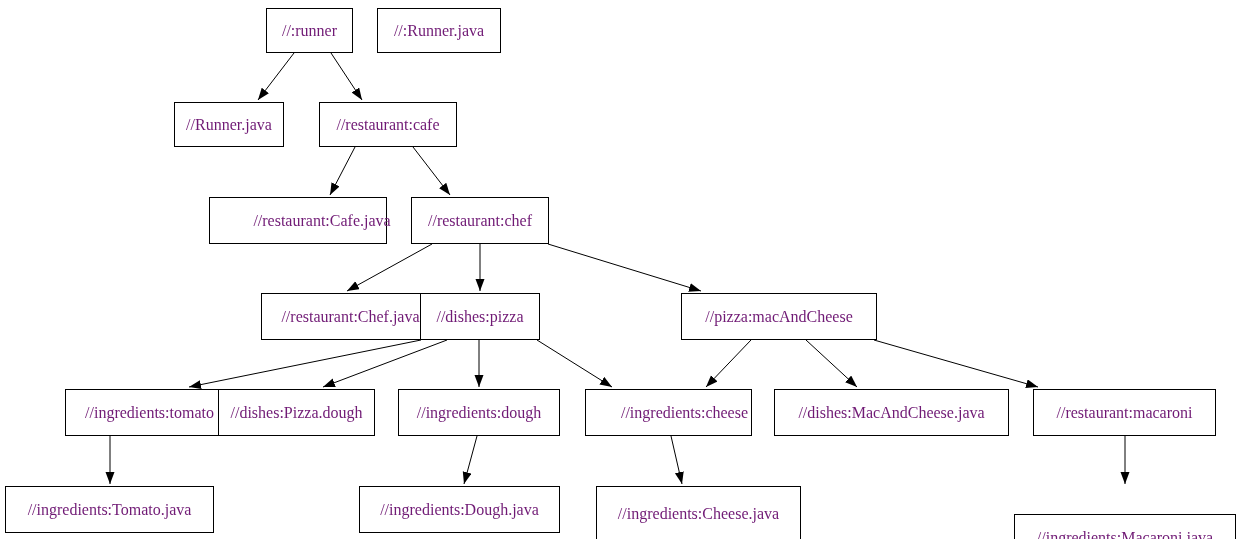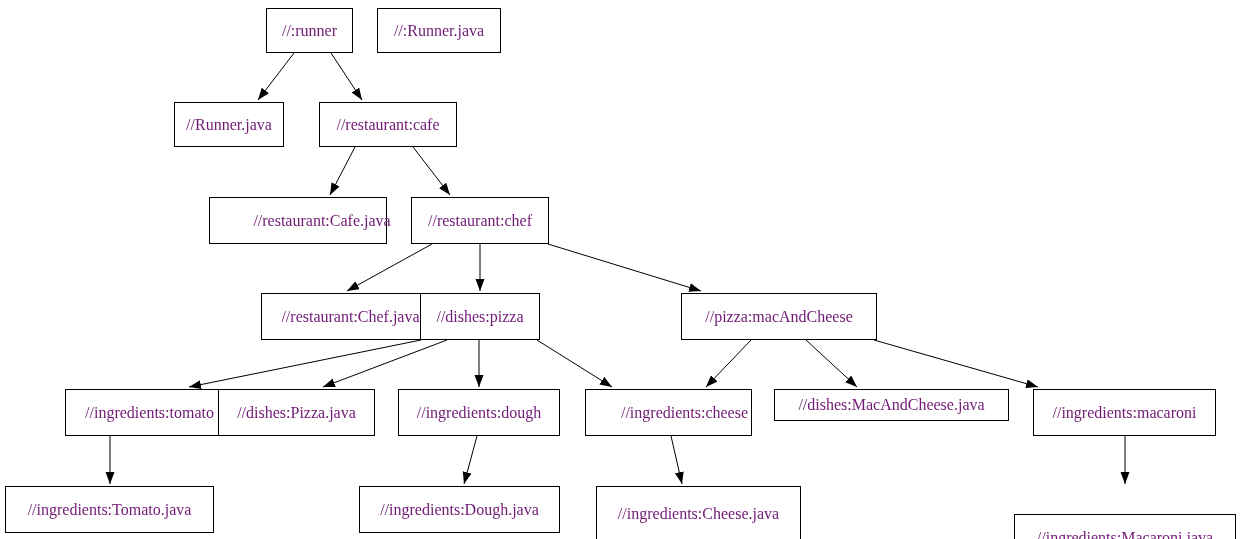--- a/index.html
+++ b/index.html
@@ -64,23 +64,23 @@
       <div class="node" style="left: 266px; top: 8px; width: 87px; height: 45px; border-color: rgb(0, 0, 0); background: rgb(255, 255, 255);">//:runner</div>
       <div class="node" style="left: 377px; top: 8px; width: 124px; height: 45px; border-color: rgb(0, 0, 0); background: rgb(255, 255, 255);">//:Runner.java</div>
       <div class="node" style="left: 174px; top: 102px; width: 110px; height: 45px; border-color: rgb(0, 0, 0); background: rgb(255, 255, 255);">//Runner.java</div>
       <div class="node" style="left: 319px; top: 102px; width: 138px; height: 45px; border-color: rgb(0, 0, 0); background: rgb(255, 255, 255);">//restaurant:cafe</div>
       <div class="node" style="left: 209px; top: 197px; width: 178px; height: 47px; border-color: rgb(0, 0, 0); background: rgb(255, 255, 255); padding-left: 48px;">//restaurant:Cafe.java</div>
       <div class="node" style="left: 411px; top: 197px; width: 138px; height: 47px; border-color: rgb(0, 0, 0); background: rgb(255, 255, 255);">//restaurant:chef</div>
       <div class="node" style="left: 217px; top: 293px; width: 179px; height: 47px; border-color: rgb(0, 0, 0); background: rgb(255, 255, 255); margin-left: 44px;">//restaurant:Chef.java</div>
       <div class="node" style="left: 420px; top: 293px; width: 120px; height: 47px; border-color: rgb(0, 0, 0); background: rgb(255, 255, 255); font-family: Liberation Serif, serif;">//dishes:pizza</div>
       <div class="node" style="left: 681px; top: 293px; width: 196px; height: 47px; border-color: rgb(0, 0, 0); background: rgb(255, 255, 255);">//pizza:macAndCheese</div>
       <div class="node" style="left: 25px; top: 389px; width: 169px; height: 47px; border-color: rgb(0, 0, 0); background: rgb(255, 255, 255); margin-left: 40px;">//ingredients:tomato</div>
-      <div class="node" style="left: 218px; top: 389px; width: 157px; height: 47px; border-color: rgb(0, 0, 0); background: rgb(255, 255, 255);">//dishes:Pizza.java</div>
+      <div class="node" style="left: 218px; top: 389px; width: 157px; height: 47px; border-color: rgb(0, 0, 0); background: rgb(255, 255, 255);">//dishes:Pizza.dough</div>
       <div class="node" style="left: 398px; top: 389px; width: 162px; height: 47px; border-color: rgb(0, 0, 0); background: rgb(255, 255, 255);">//ingredients:dough</div>
       <div class="node" style="left: 585px; top: 389px; width: 167px; height: 47px; border-color: rgb(0, 0, 0); background: rgb(255, 255, 255); padding-left: 32px;">//ingredients:cheese</div>
-      <div class="node" style="left: 774px; top: 389px; width: 235px; height: 32px; border-color: rgb(0, 0, 0); background: rgb(255, 255, 255);">//dishes:MacAndCheese.java</div>
-      <div class="node" style="left: 1033px; top: 389px; width: 183px; height: 47px; border-color: rgb(0, 0, 0); background: rgb(255, 255, 255);">//ingredients:macaroni</div>
+      <div class="node" style="left: 774px; top: 389px; width: 235px; height: 47px; border-color: rgb(0, 0, 0); background: rgb(255, 255, 255);">//dishes:MacAndCheese.java</div>
+      <div class="node" style="left: 1033px; top: 389px; width: 183px; height: 47px; border-color: rgb(0, 0, 0); background: rgb(255, 255, 255);">//restaurant:macaroni</div>
       <div class="node" style="left: 5px; top: 486px; width: 209px; height: 47px; border-color: rgb(0, 0, 0); background: rgb(255, 255, 255);">//ingredients:Tomato.java</div>
       <div class="node" style="left: 359px; top: 486px; width: 201px; height: 47px; border-color: rgb(0, 0, 0); background: rgb(255, 255, 255);">//ingredients:Dough.java</div>
       <div class="node" style="left: 585px; top: 486px; width: 205px; height: 56px; border-color: rgb(0, 0, 0); background: rgb(255, 255, 255); margin-left: 11px;">//ingredients:Cheese.java</div>
       <div class="node" style="left: 1014px; top: 486px; width: 222px; height: 47px; border-color: rgb(0, 0, 0); background: rgb(255, 255, 255); margin-top: 28px;">//ingredients:Macaroni.java</div>
     </div>
 </div>
 
 </body></html>

